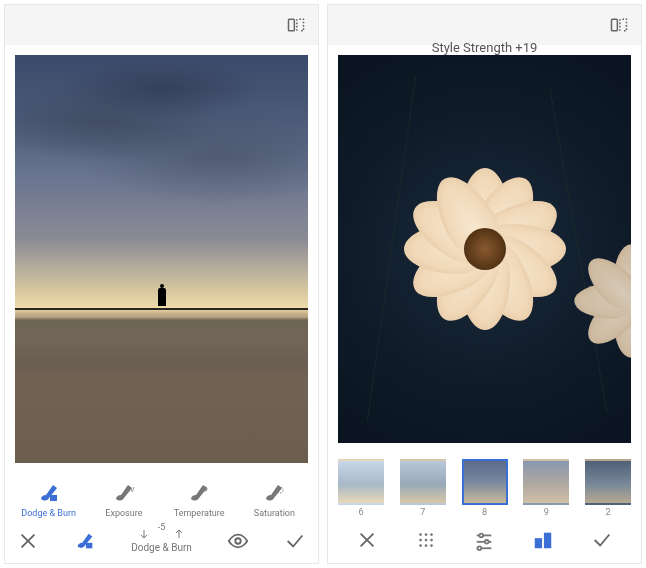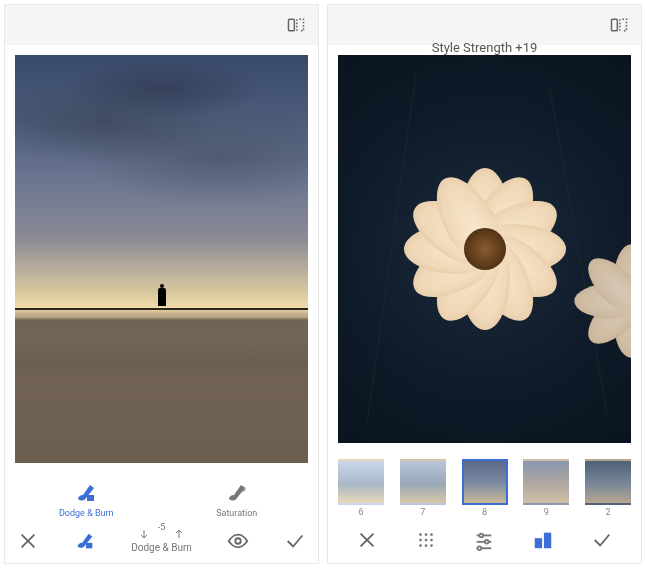--- a/index.html
+++ b/index.html
@@ -295,21 +295,39 @@
             <path d="M4 18c0-2 2-4 5-4l7-10 4 3-8 10c-1 2-4 4-8 1z"></path>
             <rect x="13" y="14" width="7" height="6" fill="#3b6fd6"></rect>
           </svg>
       </span>
       <span class="tlabel">Dodge &amp; Burn</span>
     </div>
     <div class="tool">
       <span class="ticon">
         <svg viewBox="0 0 24 24" fill="currentColor">
             <path d="M4 18c0-2 2-4 5-4l7-10 4 3-8 10c-1 2-4 4-8 1z"></path>
+            <text x="14" y="11" font-size="7" fill="#777">EV</text>
+          </svg>
+      </span>
+      <span class="tlabel">Exposure</span>
+    </div>
+    <div class="tool">
+      <span class="ticon">
+        <svg viewBox="0 0 24 24" fill="currentColor">
+            <path d="M4 18c0-2 2-4 5-4l7-10 4 3-8 10c-1 2-4 4-8 1z"></path>
             <circle cx="18" cy="8" r="2" fill="none" stroke="#777" stroke-width="1"></circle>
+          </svg>
+      </span>
+      <span class="tlabel">Temperature</span>
+    </div>
+    <div class="tool">
+      <span class="ticon">
+        <svg viewBox="0 0 24 24" fill="currentColor">
+            <path d="M4 18c0-2 2-4 5-4l7-10 4 3-8 10c-1 2-4 4-8 1z"></path>
+            <circle cx="18" cy="9" r="3" fill="none" stroke="#777" stroke-width="1" stroke-dasharray="1.5 1.5"></circle>
           </svg>
       </span>
       <span class="tlabel">Saturation</span>
     </div>
   </div>
 
   <div class="status-row">
     <span class="sicon">
       <svg viewBox="0 0 24 24" stroke="#666" stroke-width="2">
           <line x1="5" y1="5" x2="19" y2="19"></line>

